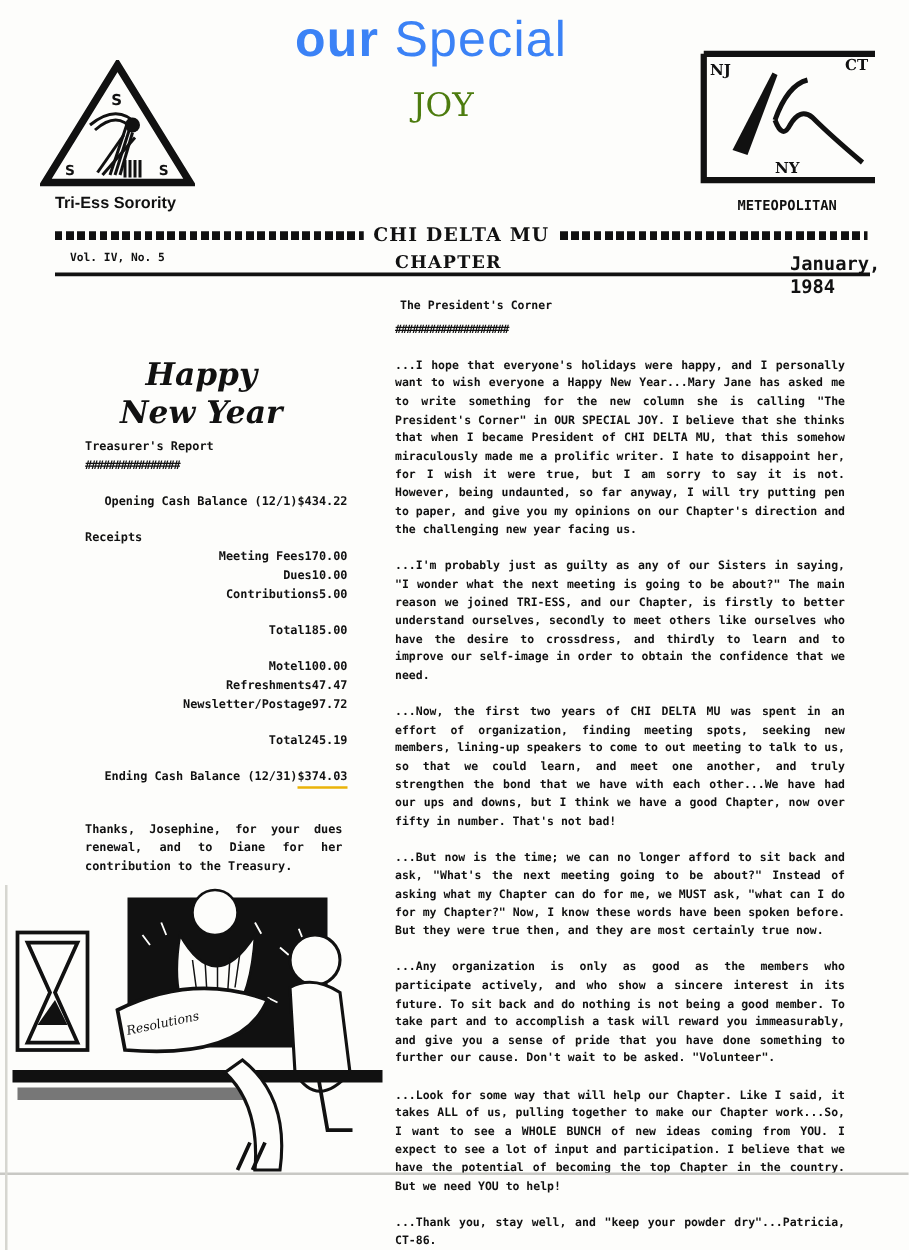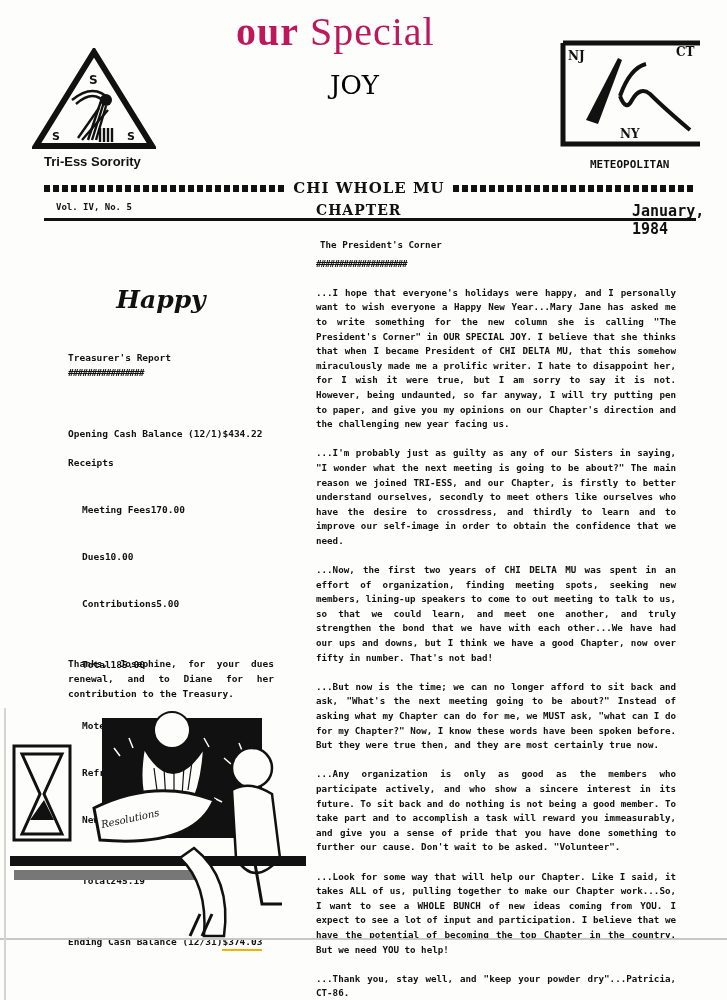--- a/index.html
+++ b/index.html
@@ -7,28 +7,28 @@
     width: 727px; height: 1000px; position: relative; overflow: hidden;
     background: #fdfdfb; color: #111;
     font-family: "DejaVu Sans Mono", monospace;
   }
   .page { position: absolute; left: 0; top: 0; width: 727px; height: 1000px; }
   .mono { font-family: "DejaVu Sans Mono", "Liberation Mono", monospace; font-weight: bold; }
 
   
   .title-main {
     position: absolute; left: 236px; top: 12px;
-    font-family: Liberation Serif, serif;
-    font-size: 40px; letter-spacing: 1px; color: #be185d; line-height: 1;
+    font-family: Liberation Sans, sans-serif;
+    font-size: 40px; letter-spacing: 1px; color: #3b82f6; line-height: 1;
   }
   .title-main .our { font-weight: bold; }
   .title-joy {
     position: absolute; left: 330px; top: 72px;
     font-family: "DejaVu Serif", "Liberation Serif", serif;
-    font-size: 26px; color: #000000; line-height: 1;
+    font-size: 26px; color: #4d7c0f; line-height: 1;
   }
   .logo-left { position: absolute; left: 32px; top: 48px; width: 124px; height: 102px; }
   .logo-left-caption {
     position: absolute; left: 44px; top: 154px;
     font-family: "Liberation Sans", sans-serif; font-weight: bold; font-size: 13px;
   }
   .logo-right { position: absolute; left: 560px; top: 40px; width: 140px; height: 108px; }
   .logo-right-caption {
     position: absolute; left: 590px; top: 158px;
     font-family: "DejaVu Sans Mono", monospace; font-weight: bold; font-size: 11px;
@@ -56,21 +56,21 @@
   .rule-top { position: absolute; left: 44px; top: 218px; width: 652px; height: 3px; background: #111; }
 
   
   .greeting {
     position: absolute; left: 86px; top: 252px; width: 150px; text-align: center;
     font-family: "DejaVu Serif", "Liberation Serif", serif; font-weight: bold; font-style: italic;
     font-size: 25px; line-height: 30px; margin-top: 33px;
   }
   .treasurer { position: absolute; left: 68px; top: 350px; width: 210px; font-size: 9.5px; line-height: 15px; }
   .hashes { letter-spacing: -1px; }
-  .row { display: flex; justify-content: flex-start; white-space: pre; margin-top: 32px; }
+  .row { display: flex; justify-content: flex-end; white-space: pre; }
   .row.indent .lbl { padding-left: 14px; }
   .gap { height: 14px; }
   .underline-amt { border-bottom: 2px solid #eab308; }
   .thanks {
     position: absolute; left: 68px; top: 656px; width: 206px;
     font-size: 9.5px; line-height: 15px; text-align: justify;
   }
 
   .illustration { position: absolute; left: 4px; top: 708px; width: 306px; height: 232px; }
 
@@ -122,30 +122,31 @@
     <text x="116" y="16" font-family="DejaVu Serif" font-weight="bold" font-size="12" fill="#111">CT</text>
     <text x="60" y="98" font-family="DejaVu Serif" font-weight="bold" font-size="12" fill="#111">NY</text>
     <path d="M26 80 L58 18 L62 20 L38 84 Z" fill="#111"></path>
     <path d="M60 56 Q70 28 86 24" fill="none" stroke="#111" stroke-width="4"></path>
     <path d="M60 56 Q66 72 72 60 Q80 46 90 54 Q104 68 130 90" fill="none" stroke="#111" stroke-width="4"></path>
   </svg>
   <div class="logo-right-caption">METEOPOLITAN</div>
 
   <div class="banner">
     <div class="hash-run"></div>
-    <div class="banner-text">CHI WHOLE MU</div>
+    <div class="banner-text">CHI DELTA MU</div>
     <div class="hash-run"></div>
   </div>
   <div class="vol mono">Vol. IV, No. 5</div>
   <div class="chapter">CHAPTER</div>
   <div class="date mono">January, 1984</div>
   <div class="rule-top"></div>
 
   <div class="greeting">
     <div>Happy</div>
+    <div>New Year</div>
   </div>
 
   <div class="treasurer mono">
     <div>Treasurer's Report</div>
     <div class="hashes">################</div>
     <div class="gap"></div>
     <div class="row">
       <span>Opening Cash Balance (12/1)</span>
       <span>$434.22</span>
     </div>

